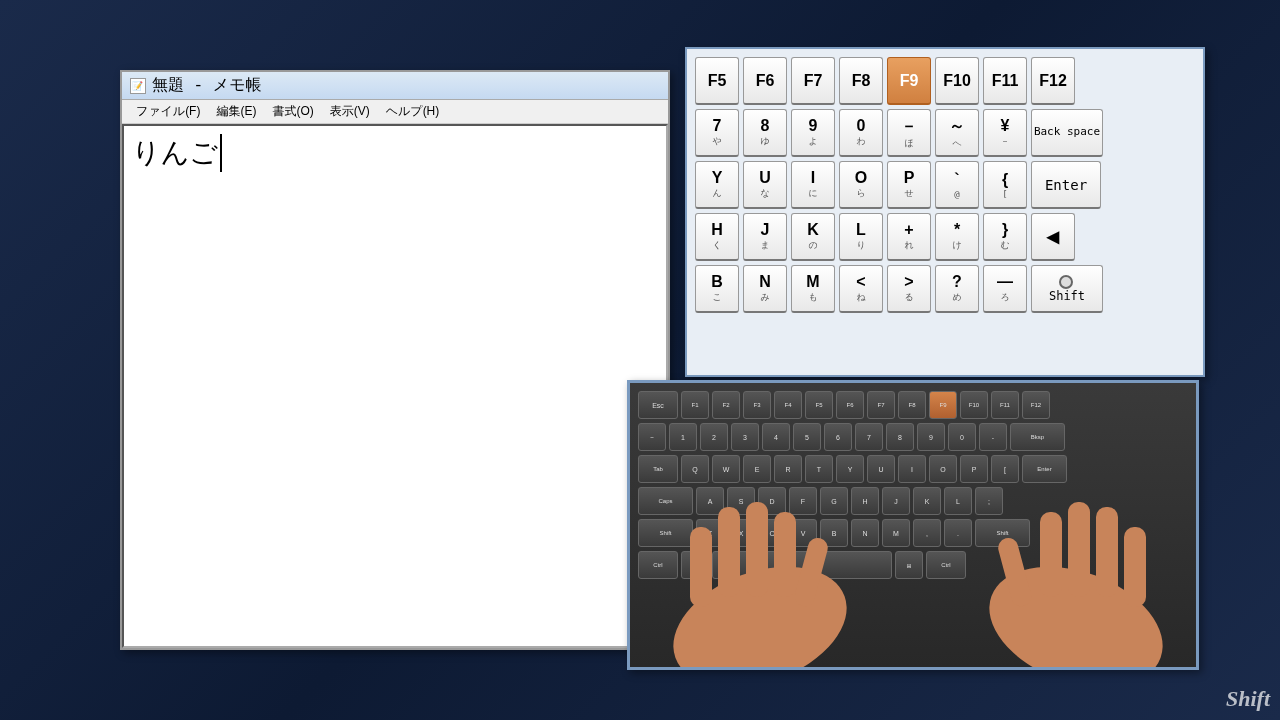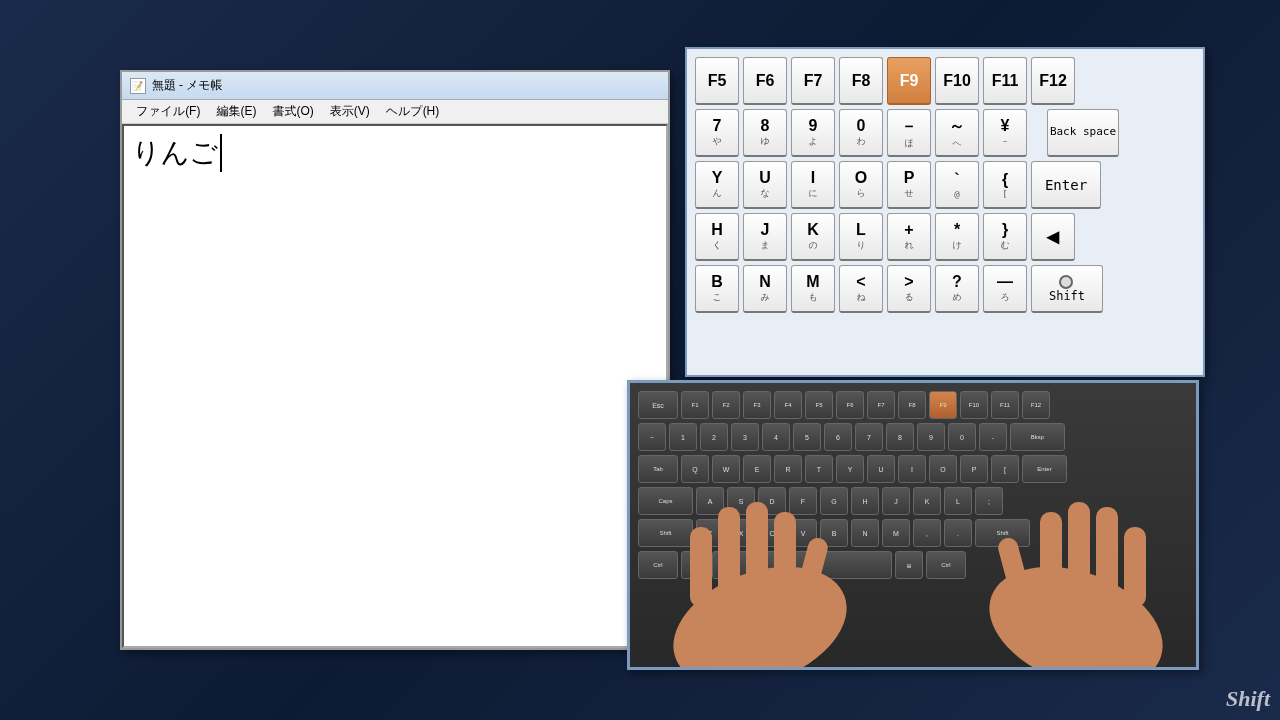--- a/index.html
+++ b/index.html
@@ -37,22 +37,22 @@
       height: 16px;
       background: #fff;
       border: 1px solid #999;
       position: relative;
       display: flex;
       align-items: center;
       justify-content: center;
       font-size: 9px;
     }
     .notepad-title {
-      font-size: 12px;
-      font-family: Liberation Serif, serif;
+      font-size: 16px;
+      font-family: Liberation Mono, monospace;
       color: #000;
     }
     .notepad-menubar {
       background: #f0f0f0;
       padding: 3px 8px;
       display: flex;
       gap: 4px;
       border-bottom: 1px solid #ccc;
       height: 24px;
       align-items: center;
@@ -135,21 +135,20 @@
     }
     .key.enter-key {
       min-width: 70px;
       font-size: 13px;
     }
     .key.backspace-key {
       min-width: 72px;
       font-size: 11px;
       line-height: 1.2;
       text-align: center;
-      margin-left: 16px;
     }
     .key.shift-key {
       min-width: 72px;
     }
     .key.arrow-key {
       min-width: 44px;
     }
 
     
     .keyboard-photo {

